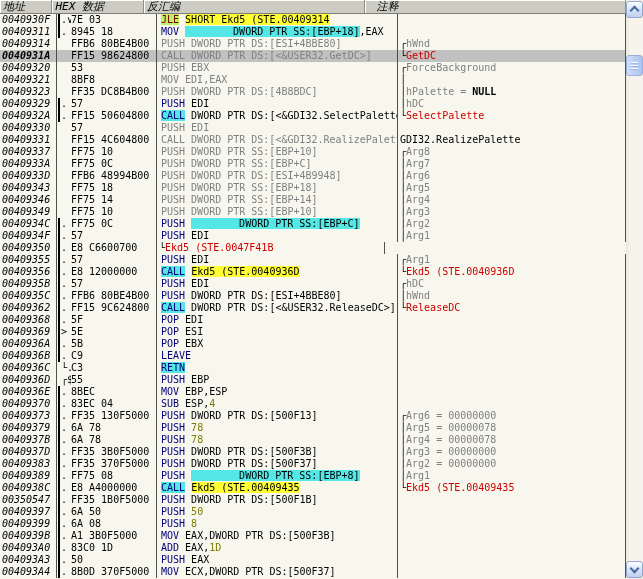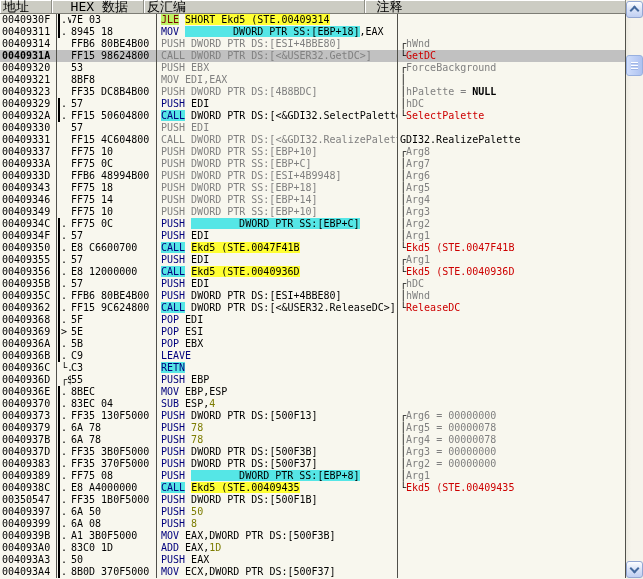--- a/index.html
+++ b/index.html
@@ -6,35 +6,35 @@
   #app{
     position:relative;width:643px;height:579px;overflow:hidden;
     background:#F8F7EE;font-family:"DejaVu Sans Mono",monospace;
     -webkit-font-smoothing:none;
   }
   
   #header{
     position:absolute;top:0;left:0;width:626px;height:14px;
     background:#CCCCC3;display:flex;box-sizing:border-box;
     border-bottom:1px solid #7D7D75;box-shadow:inset 0 1px 0 #FFFFFF,inset 1px 0 0 #FFFFFF;
-    font-size:13px;line-height:13px;color:#000;white-space:nowrap;
+    font-size:11px;line-height:13px;color:#000;white-space:nowrap;font-style:italic;
   }
   .hcell{box-sizing:border-box;overflow:hidden;padding-left:3px;
     border-right:1px solid #8F8F86;box-shadow:1px 0 0 #FFFFFF;}
   .h-addr{width:57px;}
-  .h-hex{width:100px;text-align:center;}
+  .h-hex{width:100px;}
   .h-asm{width:241px;}
   .h-cmt{width:276px;margin-left:9px;}
   
   #rows{position:absolute;top:14px;left:0;width:626px;}
   .row{display:flex;height:12px;line-height:12px;font-size:10px;white-space:pre;}
   .row.sel{background:#C1C1C1;}
   .row.sel .c-addr{font-weight:bold;}
   .c-addr{flex:none;width:57px;box-sizing:border-box;padding-left:2px;
-    border-right:1px solid #50504A;color:#000;overflow:hidden;}
+    border-right:1px solid #50504A;color:#000;overflow:hidden;font-style:italic;}
   .c-hex{flex:none;width:100px;box-sizing:border-box;border-right:1px solid #50504A;
     position:relative;display:flex;overflow:hidden;color:#000;}
   .mk{flex:none;width:14px;box-sizing:border-box;padding-left:4px;overflow:hidden;color:#000;}
   .bytes{flex:1;overflow:hidden;}
   .bar{position:absolute;left:1px;top:0;bottom:0;width:2px;background:#000;}
   .c-asm{flex:none;width:241px;box-sizing:border-box;padding-left:4px;
     border-right:1px solid #50504A;overflow:hidden;}
   .c-cmt{flex:none;width:228px;box-sizing:border-box;padding-left:2px;
     border-right:1px solid #50504A;overflow:hidden;}
   
@@ -93,21 +93,21 @@
       <div class="row"><div class="c-addr">00409330</div><div class="c-hex"><span class="mk"></span><span class="bytes">57</span></div><div class="c-asm"><span class="s-gr">PUSH EDI</span></div><div class="c-cmt"></div></div>
       <div class="row"><div class="c-addr">00409331</div><div class="c-hex"><span class="mk"></span><span class="bytes">FF15 4C604800</span></div><div class="c-asm"><span class="s-gr">CALL DWORD PTR DS:[&lt;&amp;GDI32.RealizePalette&gt;]</span></div><div class="c-cmt"><span class="s-bk">GDI32.RealizePalette</span></div></div>
       <div class="row"><div class="c-addr">00409337</div><div class="c-hex"><span class="mk"></span><span class="bytes">FF75 10</span></div><div class="c-asm"><span class="s-gr">PUSH DWORD PTR SS:[EBP+10]</span></div><div class="c-cmt"><span class="s-br">┌</span><span class="s-gr">Arg8</span></div></div>
       <div class="row"><div class="c-addr">0040933A</div><div class="c-hex"><span class="mk"></span><span class="bytes">FF75 0C</span></div><div class="c-asm"><span class="s-gr">PUSH DWORD PTR SS:[EBP+C]</span></div><div class="c-cmt"><span class="s-br">│</span><span class="s-gr">Arg7</span></div></div>
       <div class="row"><div class="c-addr">0040933D</div><div class="c-hex"><span class="mk"></span><span class="bytes">FFB6 48994B00</span></div><div class="c-asm"><span class="s-gr">PUSH DWORD PTR DS:[ESI+4B9948]</span></div><div class="c-cmt"><span class="s-br">│</span><span class="s-gr">Arg6</span></div></div>
       <div class="row"><div class="c-addr">00409343</div><div class="c-hex"><span class="mk"></span><span class="bytes">FF75 18</span></div><div class="c-asm"><span class="s-gr">PUSH DWORD PTR SS:[EBP+18]</span></div><div class="c-cmt"><span class="s-br">│</span><span class="s-gr">Arg5</span></div></div>
       <div class="row"><div class="c-addr">00409346</div><div class="c-hex"><span class="mk"></span><span class="bytes">FF75 14</span></div><div class="c-asm"><span class="s-gr">PUSH DWORD PTR SS:[EBP+14]</span></div><div class="c-cmt"><span class="s-br">│</span><span class="s-gr">Arg4</span></div></div>
       <div class="row"><div class="c-addr">00409349</div><div class="c-hex"><span class="mk"></span><span class="bytes">FF75 10</span></div><div class="c-asm"><span class="s-gr">PUSH DWORD PTR SS:[EBP+10]</span></div><div class="c-cmt"><span class="s-br">│</span><span class="s-gr">Arg3</span></div></div>
       <div class="row"><div class="c-addr">0040934C</div><div class="c-hex"><i class="bar"></i><span class="mk">.</span><span class="bytes">FF75 0C</span></div><div class="c-asm"><span class="s-mn">PUSH </span><span class="s-cyp">DWORD PTR SS:[EBP+C]</span></div><div class="c-cmt"><span class="s-br">│</span><span class="s-gr">Arg2</span></div></div>
       <div class="row"><div class="c-addr">0040934F</div><div class="c-hex"><i class="bar"></i><span class="mk">.</span><span class="bytes">57</span></div><div class="c-asm"><span class="s-mn">PUSH </span><span class="s-pl">EDI</span></div><div class="c-cmt"><span class="s-br">│</span><span class="s-gr">Arg1</span></div></div>
-      <div class="row"><div class="c-addr">00409350</div><div class="c-hex"><i class="bar"></i><span class="mk">.</span><span class="bytes">E8 C6600700</span></div><div class="c-asm"><span class="s-cy">CALL</span><span class="s-pl"> </span><span class="s-yl">Ekd5 (STE.0047F41B</span></div><div class="c-cmt"><span class="s-br">└</span><span class="s-rd">Ekd5 (STE.0047F41B</span></div></div>
+      <div class="row"><div class="c-addr">00409350</div><div class="c-hex"><i class="bar"></i><span class="mk">.</span><span class="bytes">E8 C6600700</span></div><div class="c-cmt"><span class="s-br">└</span><span class="s-rd">Ekd5 (STE.0047F41B</span></div></div>
       <div class="row"><div class="c-addr">00409355</div><div class="c-hex"><i class="bar"></i><span class="mk">.</span><span class="bytes">57</span></div><div class="c-asm"><span class="s-mn">PUSH </span><span class="s-pl">EDI</span></div><div class="c-cmt"><span class="s-br">┌</span><span class="s-gr">Arg1</span></div></div>
       <div class="row"><div class="c-addr">00409356</div><div class="c-hex"><i class="bar"></i><span class="mk">.</span><span class="bytes">E8 12000000</span></div><div class="c-asm"><span class="s-cy">CALL</span><span class="s-pl"> </span><span class="s-yl">Ekd5 (STE.0040936D</span></div><div class="c-cmt"><span class="s-br">└</span><span class="s-rd">Ekd5 (STE.0040936D</span></div></div>
       <div class="row"><div class="c-addr">0040935B</div><div class="c-hex"><i class="bar"></i><span class="mk">.</span><span class="bytes">57</span></div><div class="c-asm"><span class="s-mn">PUSH </span><span class="s-pl">EDI</span></div><div class="c-cmt"><span class="s-br">┌</span><span class="s-gr">hDC</span></div></div>
       <div class="row"><div class="c-addr">0040935C</div><div class="c-hex"><i class="bar"></i><span class="mk">.</span><span class="bytes">FFB6 80BE4B00</span></div><div class="c-asm"><span class="s-mn">PUSH </span><span class="s-pl">DWORD PTR DS:[ESI+4BBE80]</span></div><div class="c-cmt"><span class="s-br">│</span><span class="s-gr">hWnd</span></div></div>
       <div class="row"><div class="c-addr">00409362</div><div class="c-hex"><i class="bar"></i><span class="mk">.</span><span class="bytes">FF15 9C624800</span></div><div class="c-asm"><span class="s-cy">CALL</span><span class="s-pl"> DWORD PTR DS:[&lt;&amp;USER32.ReleaseDC&gt;]</span></div><div class="c-cmt"><span class="s-br">└</span><span class="s-rd">ReleaseDC</span></div></div>
       <div class="row"><div class="c-addr">00409368</div><div class="c-hex"><i class="bar"></i><span class="mk">.</span><span class="bytes">5F</span></div><div class="c-asm"><span class="s-mn">POP </span><span class="s-pl">EDI</span></div><div class="c-cmt"></div></div>
       <div class="row"><div class="c-addr">00409369</div><div class="c-hex"><i class="bar"></i><span class="mk">&gt;</span><span class="bytes">5E</span></div><div class="c-asm"><span class="s-mn">POP </span><span class="s-pl">ESI</span></div><div class="c-cmt"></div></div>
       <div class="row"><div class="c-addr">0040936A</div><div class="c-hex"><i class="bar"></i><span class="mk">.</span><span class="bytes">5B</span></div><div class="c-asm"><span class="s-mn">POP </span><span class="s-pl">EBX</span></div><div class="c-cmt"></div></div>
       <div class="row"><div class="c-addr">0040936B</div><div class="c-hex"><i class="bar"></i><span class="mk">.</span><span class="bytes">C9</span></div><div class="c-asm"><span class="s-mn">LEAVE</span></div><div class="c-cmt"></div></div>
       <div class="row"><div class="c-addr">0040936C</div><div class="c-hex"><span class="mk">└.</span><span class="bytes">C3</span></div><div class="c-asm"><span class="s-cy">RETN</span></div><div class="c-cmt"></div></div>

